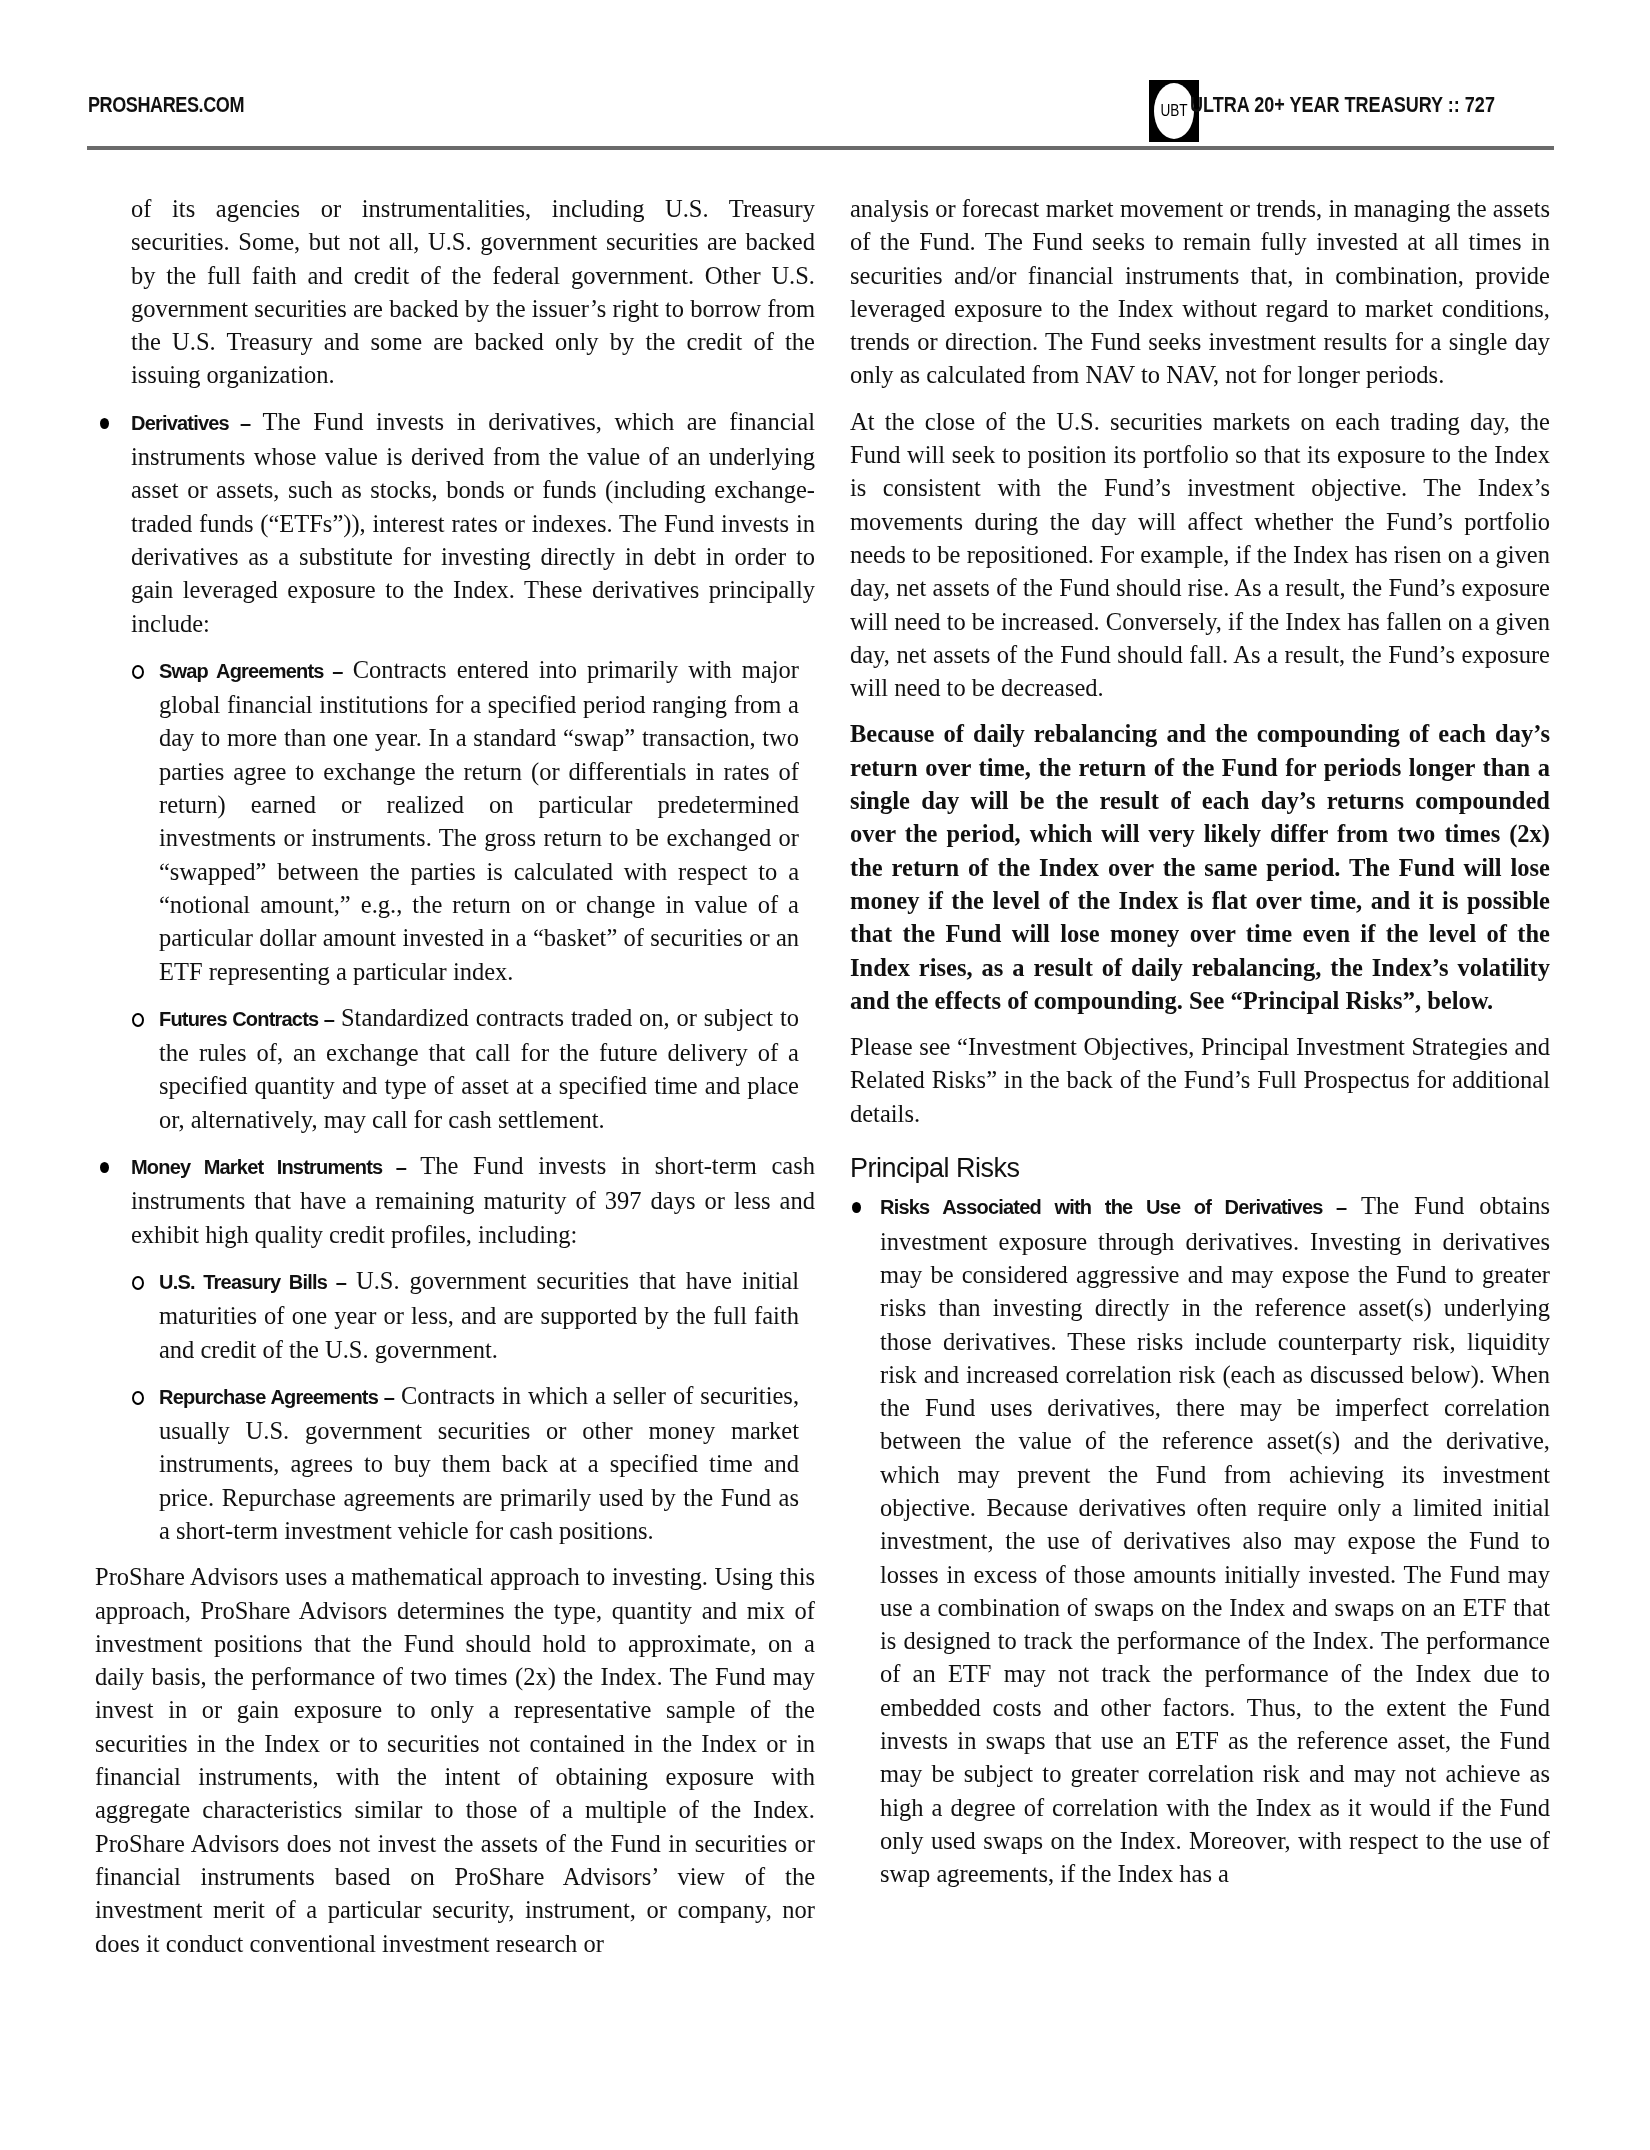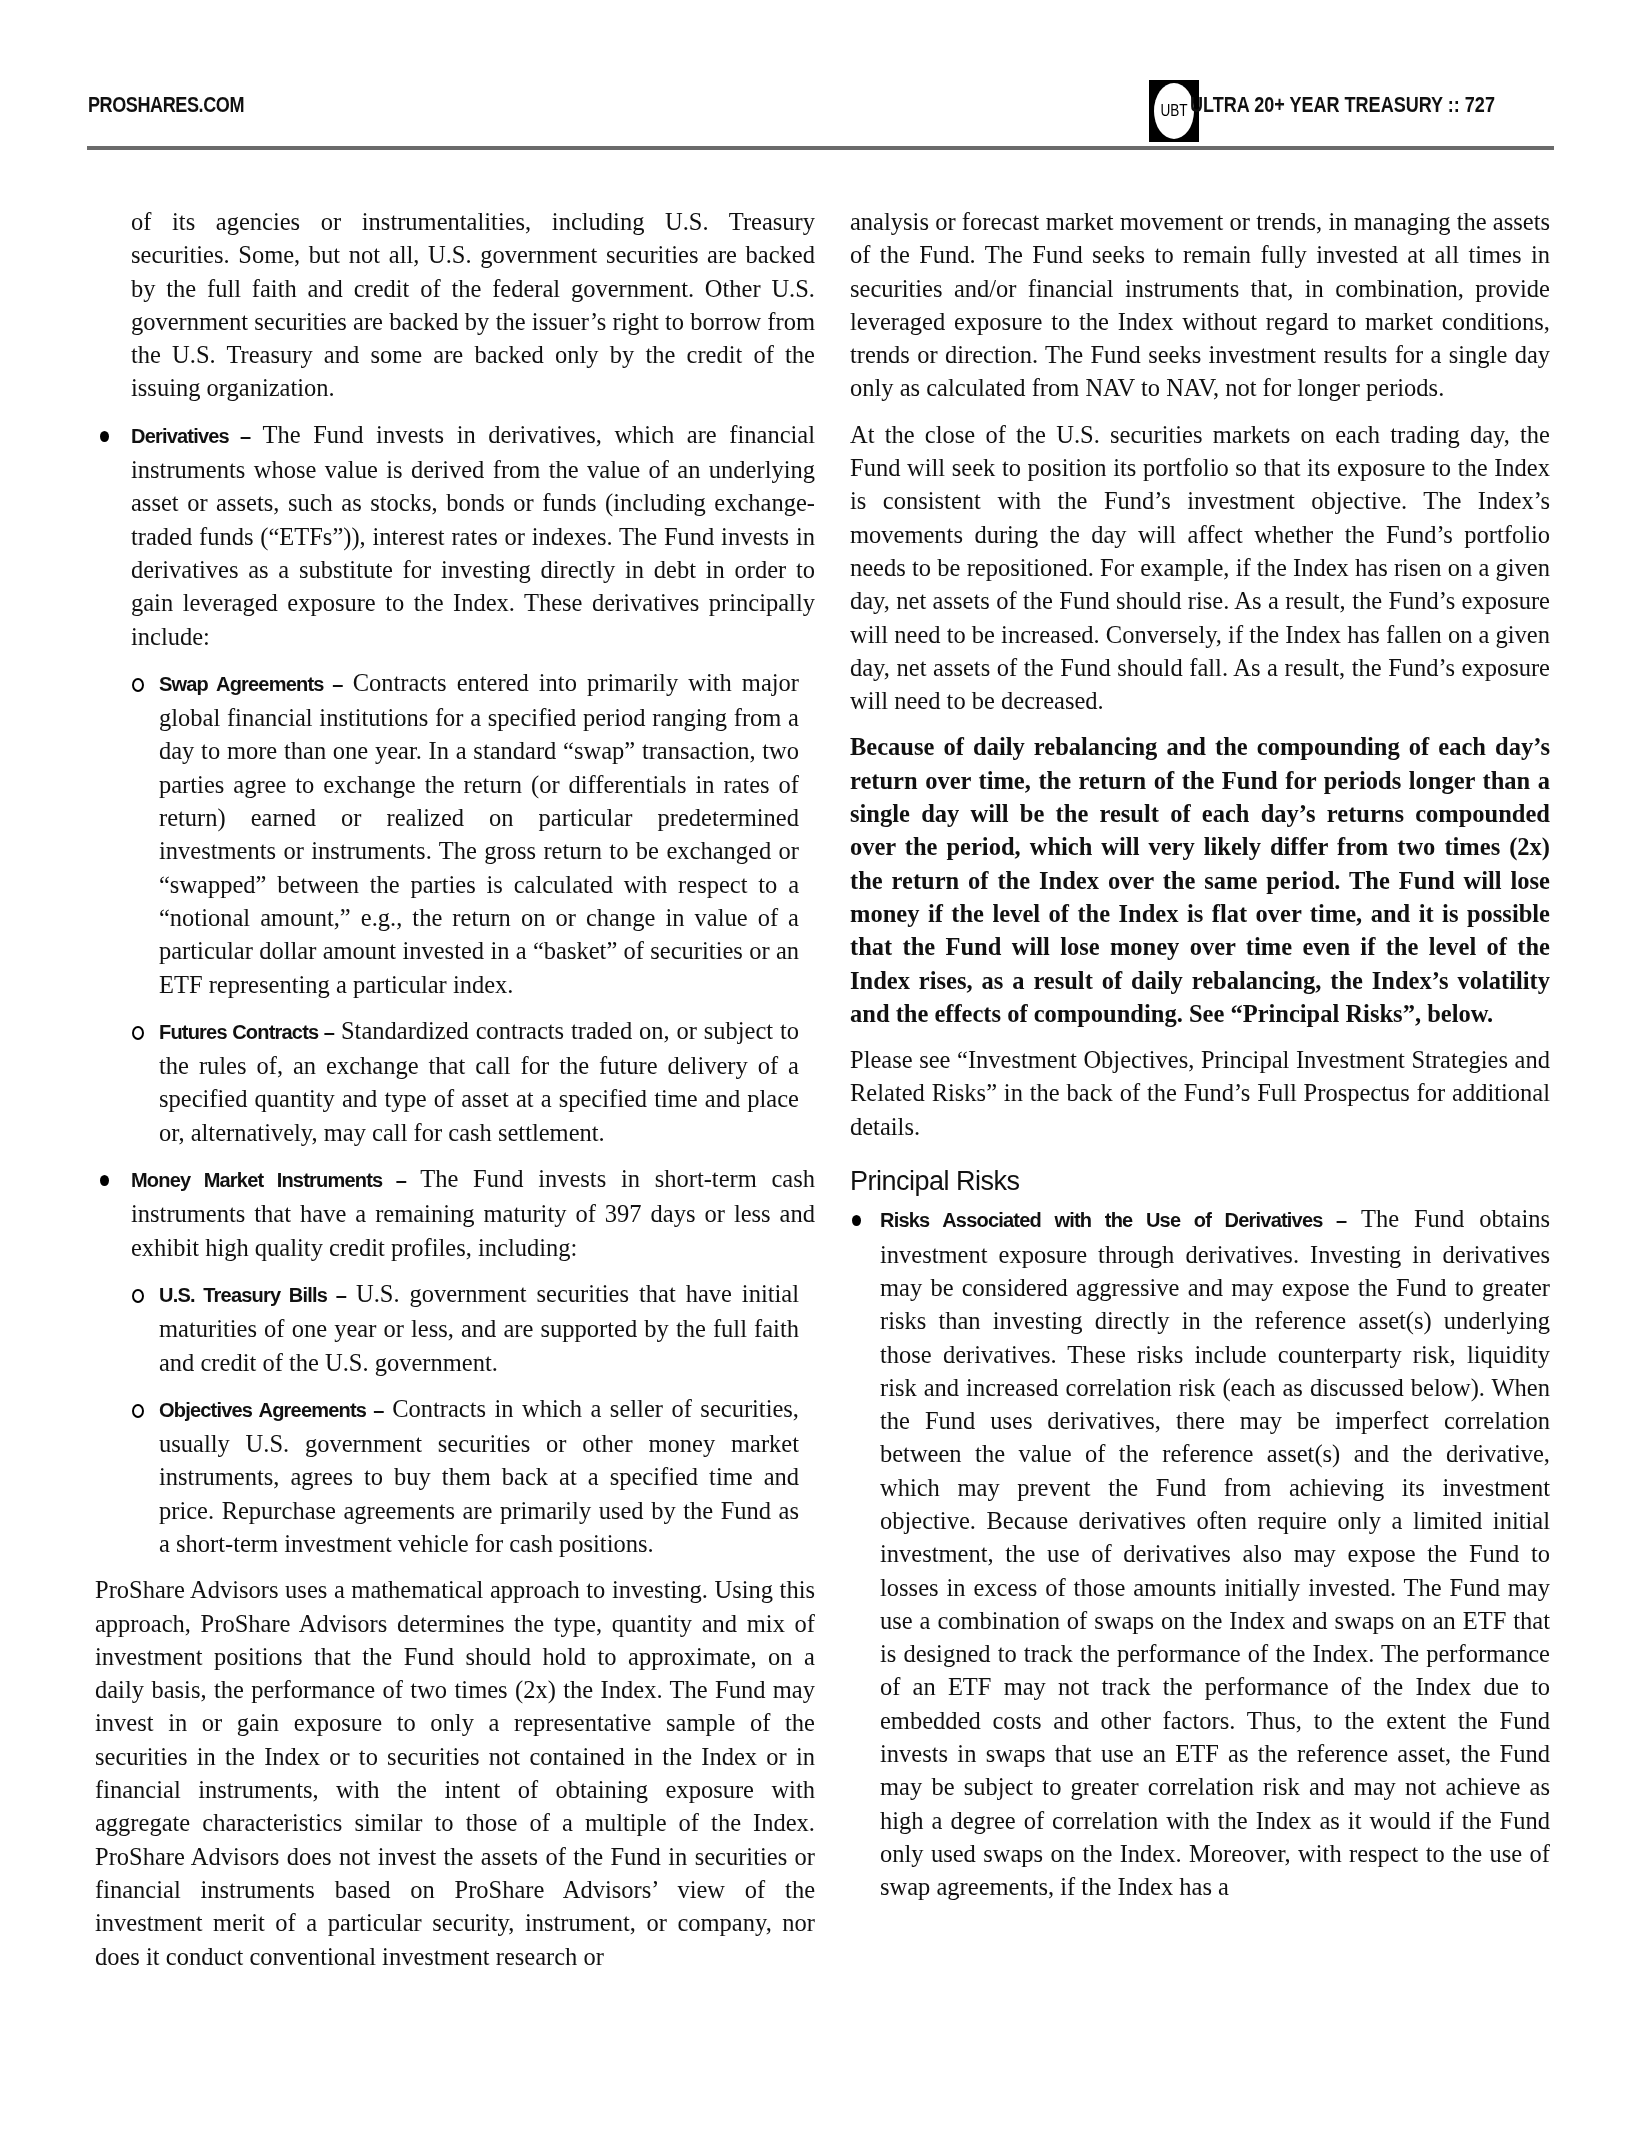--- a/index.html
+++ b/index.html
@@ -7,21 +7,21 @@
   .header { position: absolute; left: 88px; top: 80px; width: 1466px; height: 70px; }
   .site { position: absolute; left: 0; top: 12px; font-family: "Liberation Sans", sans-serif; font-weight: bold; font-size: 22px; letter-spacing: -0.5px; transform: scaleX(0.82); transform-origin: left center; }
   .badge-box { position: absolute; left: 1061px; top: 0; width: 50px; height: 62px; background: #000; display: flex; align-items: center; justify-content: center; }
   .badge-oval { width: 40px; height: 56px; border-radius: 50%; background: #fff; display: flex; align-items: center; justify-content: center; }
   .badge-text { font-family: "Liberation Sans", sans-serif; font-size: 17px; transform: scaleX(0.8); color: #000; }
   .title { position: absolute; left: 1102px; top: 12px; font-family: "Liberation Sans", sans-serif; font-weight: bold; font-size: 22px; transform: scaleX(0.82); transform-origin: left center; white-space: nowrap; }
   .rule { position: absolute; left: 87px; top: 146px; width: 1467px; height: 4px; background: #6b6b6b; }
   .col { position: absolute; top: 192px; width: 720px; font-family: "Liberation Serif", serif; font-size: 24.5px; line-height: 33.3px; text-align: justify; }
   .col.left { left: 95px; }
   .col.right { left: 850px; width: 700px; }
-  .p { margin: 13px 0 13px 0; }
+  .p { margin: 0 0 13px 0; }
   .indent1 { padding-left: 36px; }
   .bullet { position: relative; padding-left: 36px; margin: 0 0 13px 0; }
   .bullet::before { content: ""; position: absolute; left: 5px; top: 13px; width: 9px; height: 11px; border-radius: 50%; background: #000; }
   .sub { position: relative; padding-left: 64px; margin: 0 16px 13px 0; }
   .sub::before { content: ""; position: absolute; left: 37px; top: 12px; width: 8px; height: 10px; border-radius: 50%; border: 2px solid #000; background: #fff; }
   .term { font-family: "Liberation Sans", sans-serif; font-weight: bold; font-size: 20px; letter-spacing: -0.8px; }
   .bold { font-weight: bold; }
   .h2 { font-family: "Liberation Sans", sans-serif; font-size: 27px; margin: 22px 0 4px 0; letter-spacing: -0.5px; }
   .subhead { font-weight: bold; margin: 0 0 10px 0; }
   .rbullet { position: relative; padding-left: 30px; margin: 0; }
@@ -54,21 +54,21 @@
     <span class="term">Futures Contracts –</span><span> Standardized contracts traded on, or subject to the rules of, an exchange that call for the future delivery of a specified quantity and type of asset at a specified time and place or, alternatively, may call for cash settlement.</span>
   </div>
 
   <div class="bullet">
     <span class="term">Money Market Instruments –</span><span> The Fund invests in short-term cash instruments that have a remaining maturity of 397 days or less and exhibit high quality credit profiles, including:</span>
   </div>
   <div class="sub">
     <span class="term">U.S. Treasury Bills –</span><span> U.S. government securities that have initial maturities of one year or less, and are supported by the full faith and credit of the U.S. government.</span>
   </div>
   <div class="sub">
-    <span class="term">Objectives Agreements –</span><span> Contracts in which a seller of securities, usually U.S. government securities or other money market instruments, agrees to buy them back at a specified time and price. Repurchase agreements are primarily used by the Fund as a short-term investment vehicle for cash positions.</span>
+    <span class="term">Repurchase Agreements –</span><span> Contracts in which a seller of securities, usually U.S. government securities or other money market instruments, agrees to buy them back at a specified time and price. Repurchase agreements are primarily used by the Fund as a short-term investment vehicle for cash positions.</span>
   </div>
 
   <p class="p">ProShare Advisors uses a mathematical approach to investing. Using this approach, ProShare Advisors determines the type, quantity and mix of investment positions that the Fund should hold to approximate, on a daily basis, the performance of two times (2x) the Index. The Fund may invest in or gain exposure to only a representative sample of the securities in the Index or to securities not contained in the Index or in financial instruments, with the intent of obtaining exposure with aggregate characteristics similar to those of a multiple of the Index. ProShare Advisors does not invest the assets of the Fund in securities or financial instruments based on ProShare Advisors’ view of the investment merit of a particular security, instrument, or company, nor does it conduct conventional investment research or</p>
 </div>
 
 <div class="col right">
   <p class="p">analysis or forecast market movement or trends, in managing the assets of the Fund. The Fund seeks to remain fully invested at all times in securities and/or financial instruments that, in combination, provide leveraged exposure to the Index without regard to market conditions, trends or direction. The Fund seeks investment results for a single day only as calculated from NAV to NAV, not for longer periods.</p>
   <p class="p">At the close of the U.S. securities markets on each trading day, the Fund will seek to position its portfolio so that its exposure to the Index is consistent with the Fund’s investment objective. The Index’s movements during the day will affect whether the Fund’s portfolio needs to be repositioned. For example, if the Index has risen on a given day, net assets of the Fund should rise. As a result, the Fund’s exposure will need to be increased. Conversely, if the Index has fallen on a given day, net assets of the Fund should fall. As a result, the Fund’s exposure will need to be decreased.</p>
   <p class="p bold">Because of daily rebalancing and the compounding of each day’s return over time, the return of the Fund for periods longer than a single day will be the result of each day’s returns compounded over the period, which will very likely differ from two times (2x) the return of the Index over the same period. The Fund will lose money if the level of the Index is flat over time, and it is possible that the Fund will lose money over time even if the level of the Index rises, as a result of daily rebalancing, the Index’s volatility and the effects of compounding. See “Principal Risks”, below.</p>
   <p class="p">Please see “Investment Objectives, Principal Investment Strategies and Related Risks” in the back of the Fund’s Full Prospectus for additional details.</p>

